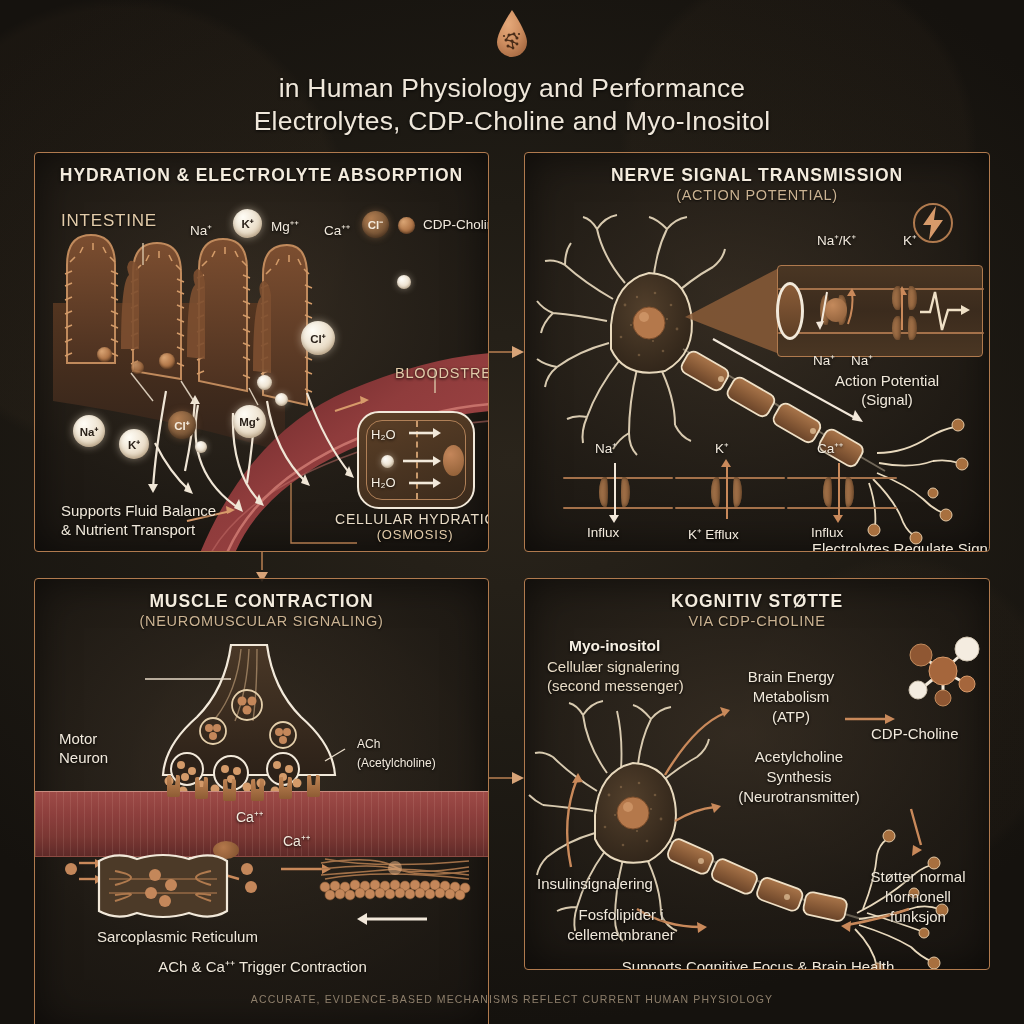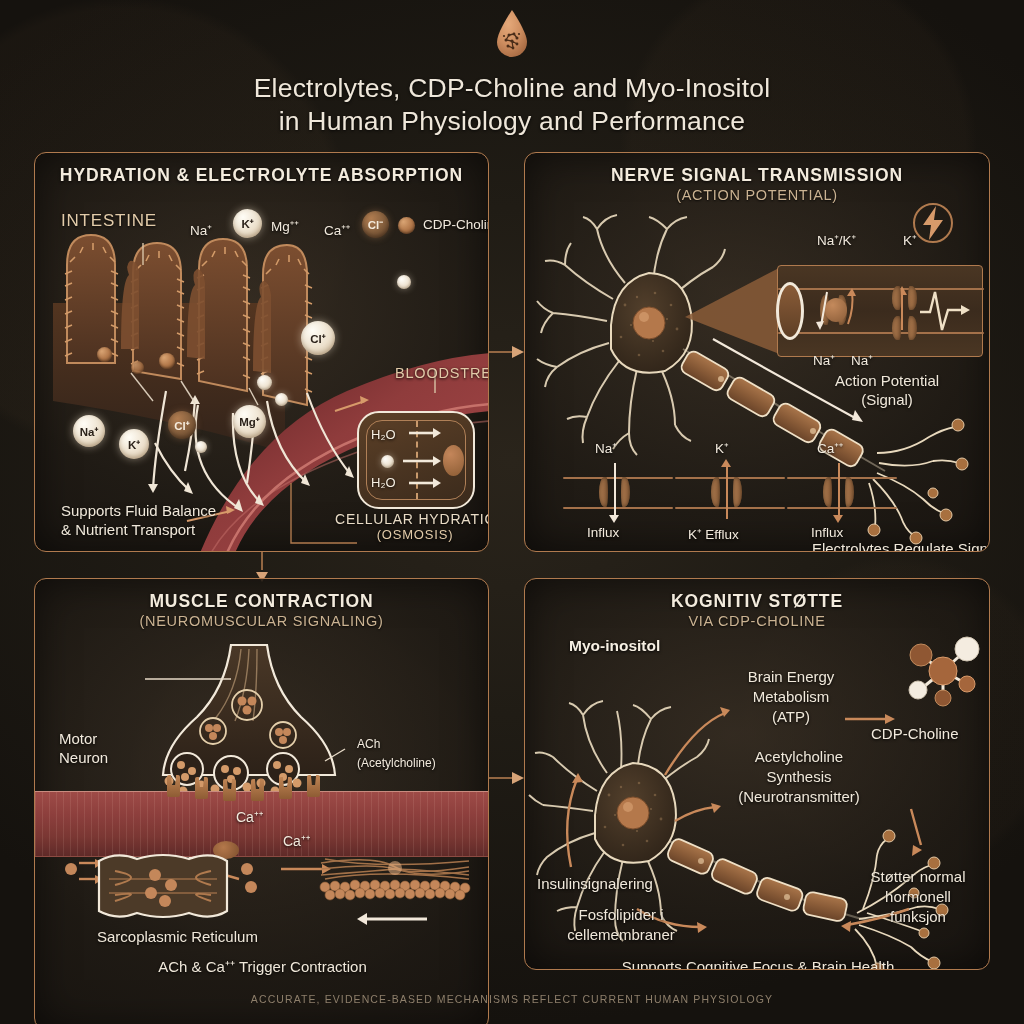--- a/index.html
+++ b/index.html
@@ -30,21 +30,21 @@
     position: absolute; top: 72px; left: 0; width: 1024px;
     text-align: center; color: #efe7da;
     font-size: 26.5px; line-height: 33px; letter-spacing: .2px;
     text-shadow: 0 1px 3px rgba(0,0,0,.8);
   }
 
   
   .panel {
     position: absolute;
     border: 1.6px solid #b07a4e;
-    border-radius: 12px;
+    border-radius: 4px;
     background:
       radial-gradient(ellipse 90% 80% at 45% 40%, rgba(58,48,37,.75) 0%, rgba(32,27,21,.85) 60%, rgba(24,20,16,.95) 100%);
     box-shadow: inset 0 0 40px rgba(0,0,0,.55);
     overflow: hidden;
   }
   #p1 { left: 34px;  top: 152px; width: 455px; height: 400px; }
   #p2 { left: 524px; top: 152px; width: 466px; height: 400px; }
   #p3 { left: 34px;  top: 578px; width: 455px; height: 452px; }
   #p4 { left: 524px; top: 578px; width: 466px; height: 392px; }
 
@@ -164,22 +164,22 @@
         <circle cx="23" cy="36" r="1.4"></circle>
       <circle cx="14" cy="38" r="1.5"></circle>
         <circle cx="19" cy="40" r="1.4"></circle>
         <circle cx="25" cy="26" r="1.1"></circle>
       <circle cx="10" cy="28" r="1.1"></circle>
       <path d="M15 27 L20 26 M20 26 L23 30 M12 32 L18 33 M18 33 L23 36 M14 38 L19 40 M18 33 L19 40 M15 27 L12 32" stroke="#4a2d19" stroke-width="1.3" fill="none"></path>
     </g>
   </svg>
 
   <div id="title">
+    <div>in Human Physiology and Performance</div>
     <div>Electrolytes, CDP-Choline and Myo-Inositol</div>
-    <div>in Human Physiology and Performance</div>
   </div>
 
   <svg id="conn" width="1024" height="1024">
     <g stroke="#b07a4e" stroke-width="1.6" fill="none">
       <path d="M489 352 L512 352"></path>
     </g>
     <path d="M512 352 l0 -6 l12 6 l-12 6 z" fill="#d8a478"></path>
     <g stroke="#b07a4e" stroke-width="1.6" fill="none">
       <path d="M262 552 L262 570"></path>
     </g>
@@ -886,20 +886,24 @@
       </g>
       <circle cx="418" cy="92" r="14" fill="#a5663c" stroke="#d89a6a" stroke-width="1"></circle>
       <circle cx="396" cy="76" r="11" fill="#8f5733" stroke="#c08a5c" stroke-width="1"></circle>
       <circle cx="442" cy="70" r="12" fill="#f4ece0" stroke="#cfc3b0" stroke-width="1"></circle>
       <circle cx="393" cy="111" r="9" fill="#f4ece0" stroke="#cfc3b0" stroke-width="1"></circle>
       <circle cx="442" cy="105" r="8" fill="#a5663c" stroke="#d89a6a" stroke-width="1"></circle>
       <circle cx="418" cy="119" r="8" fill="#8f5733" stroke="#c08a5c" stroke-width="1"></circle>
     </svg>
 
     <div class="lbl" style="left:44px; top:58px; font-weight:bold; font-size:15.5px; color:#f6efe2;">Myo-inositol</div>
+    <div class="lbl" style="left:22px; top:78px; font-size:15px; line-height:19px; color:#e9dcc6;">
+      <div>Cellulær signalering</div>
+      <div>(second messenger)</div>
+    </div>
 
     <div style="position:absolute; left:196px; top:88px; width:140px; text-align:center; color:#f0e8da;
                 font-size:15px; line-height:20px; text-shadow:0 1px 3px rgba(0,0,0,.95);">
       <div>Brain Energy</div>
       <div>Metabolism</div>
       <div>(ATP)</div>
     </div>
 
     <div style="position:absolute; left:186px; top:168px; width:176px; text-align:center; color:#f0e8da;
                 font-size:15px; line-height:20px; text-shadow:0 1px 3px rgba(0,0,0,.95);">

